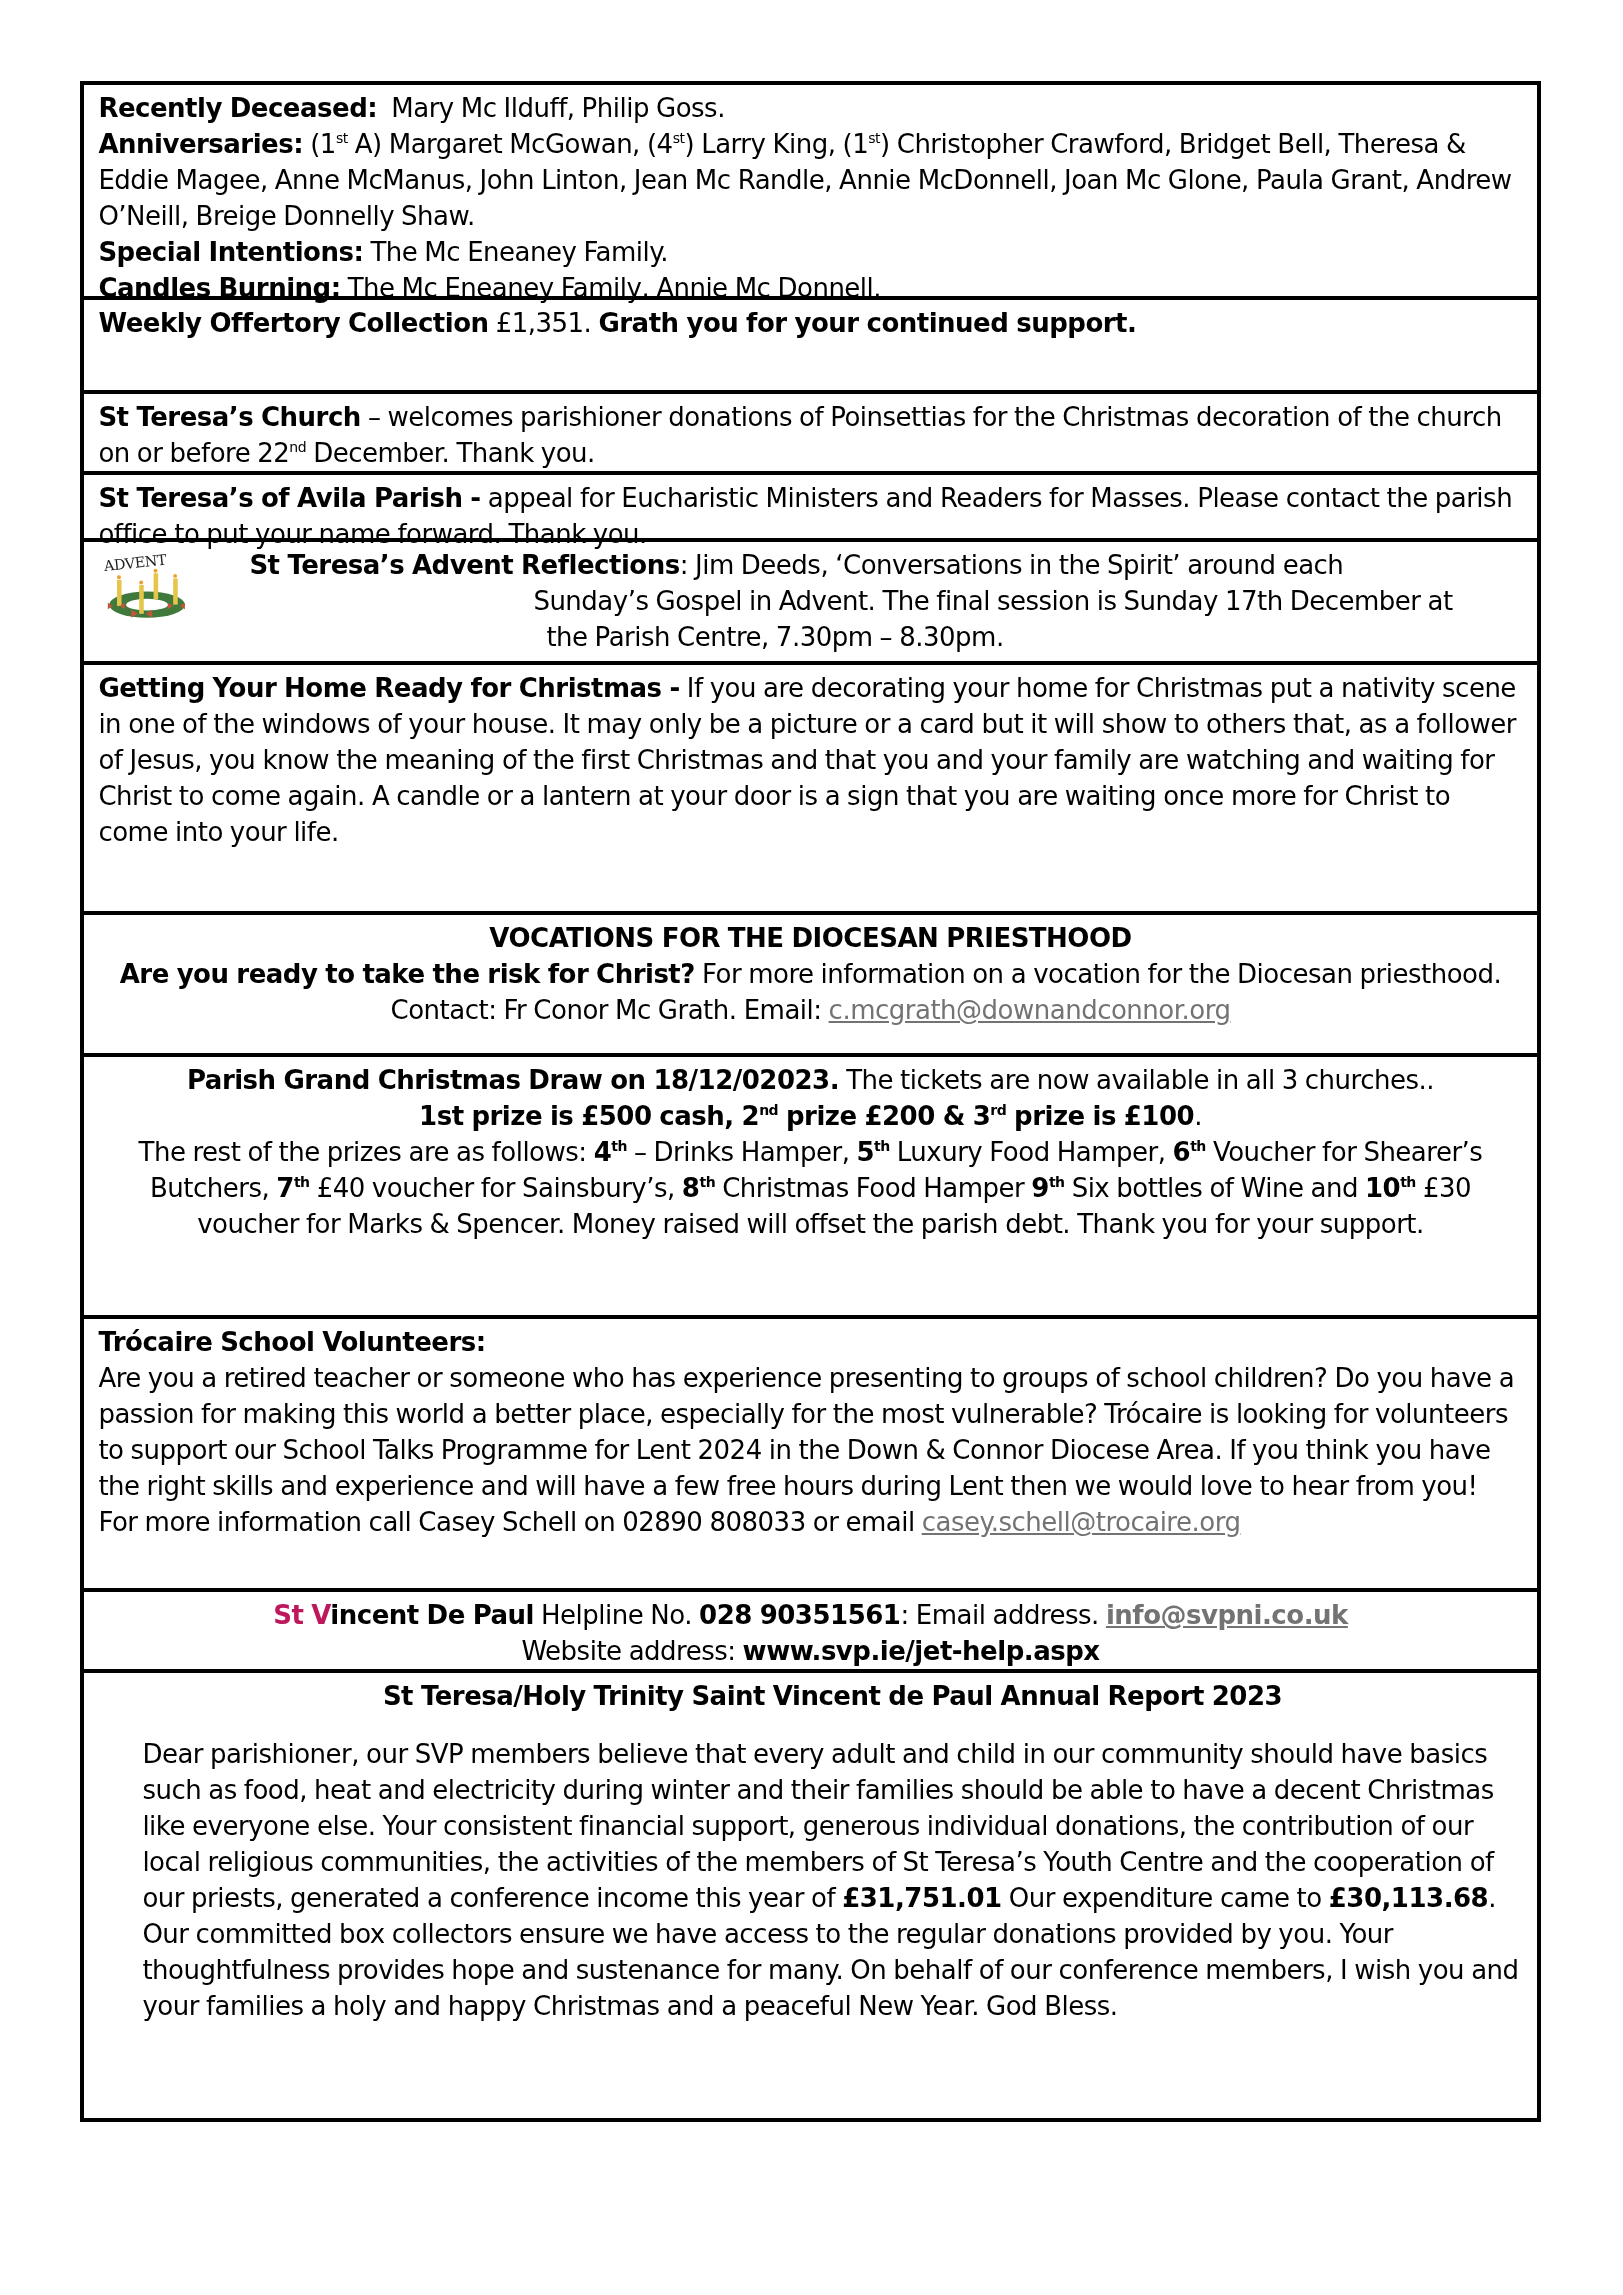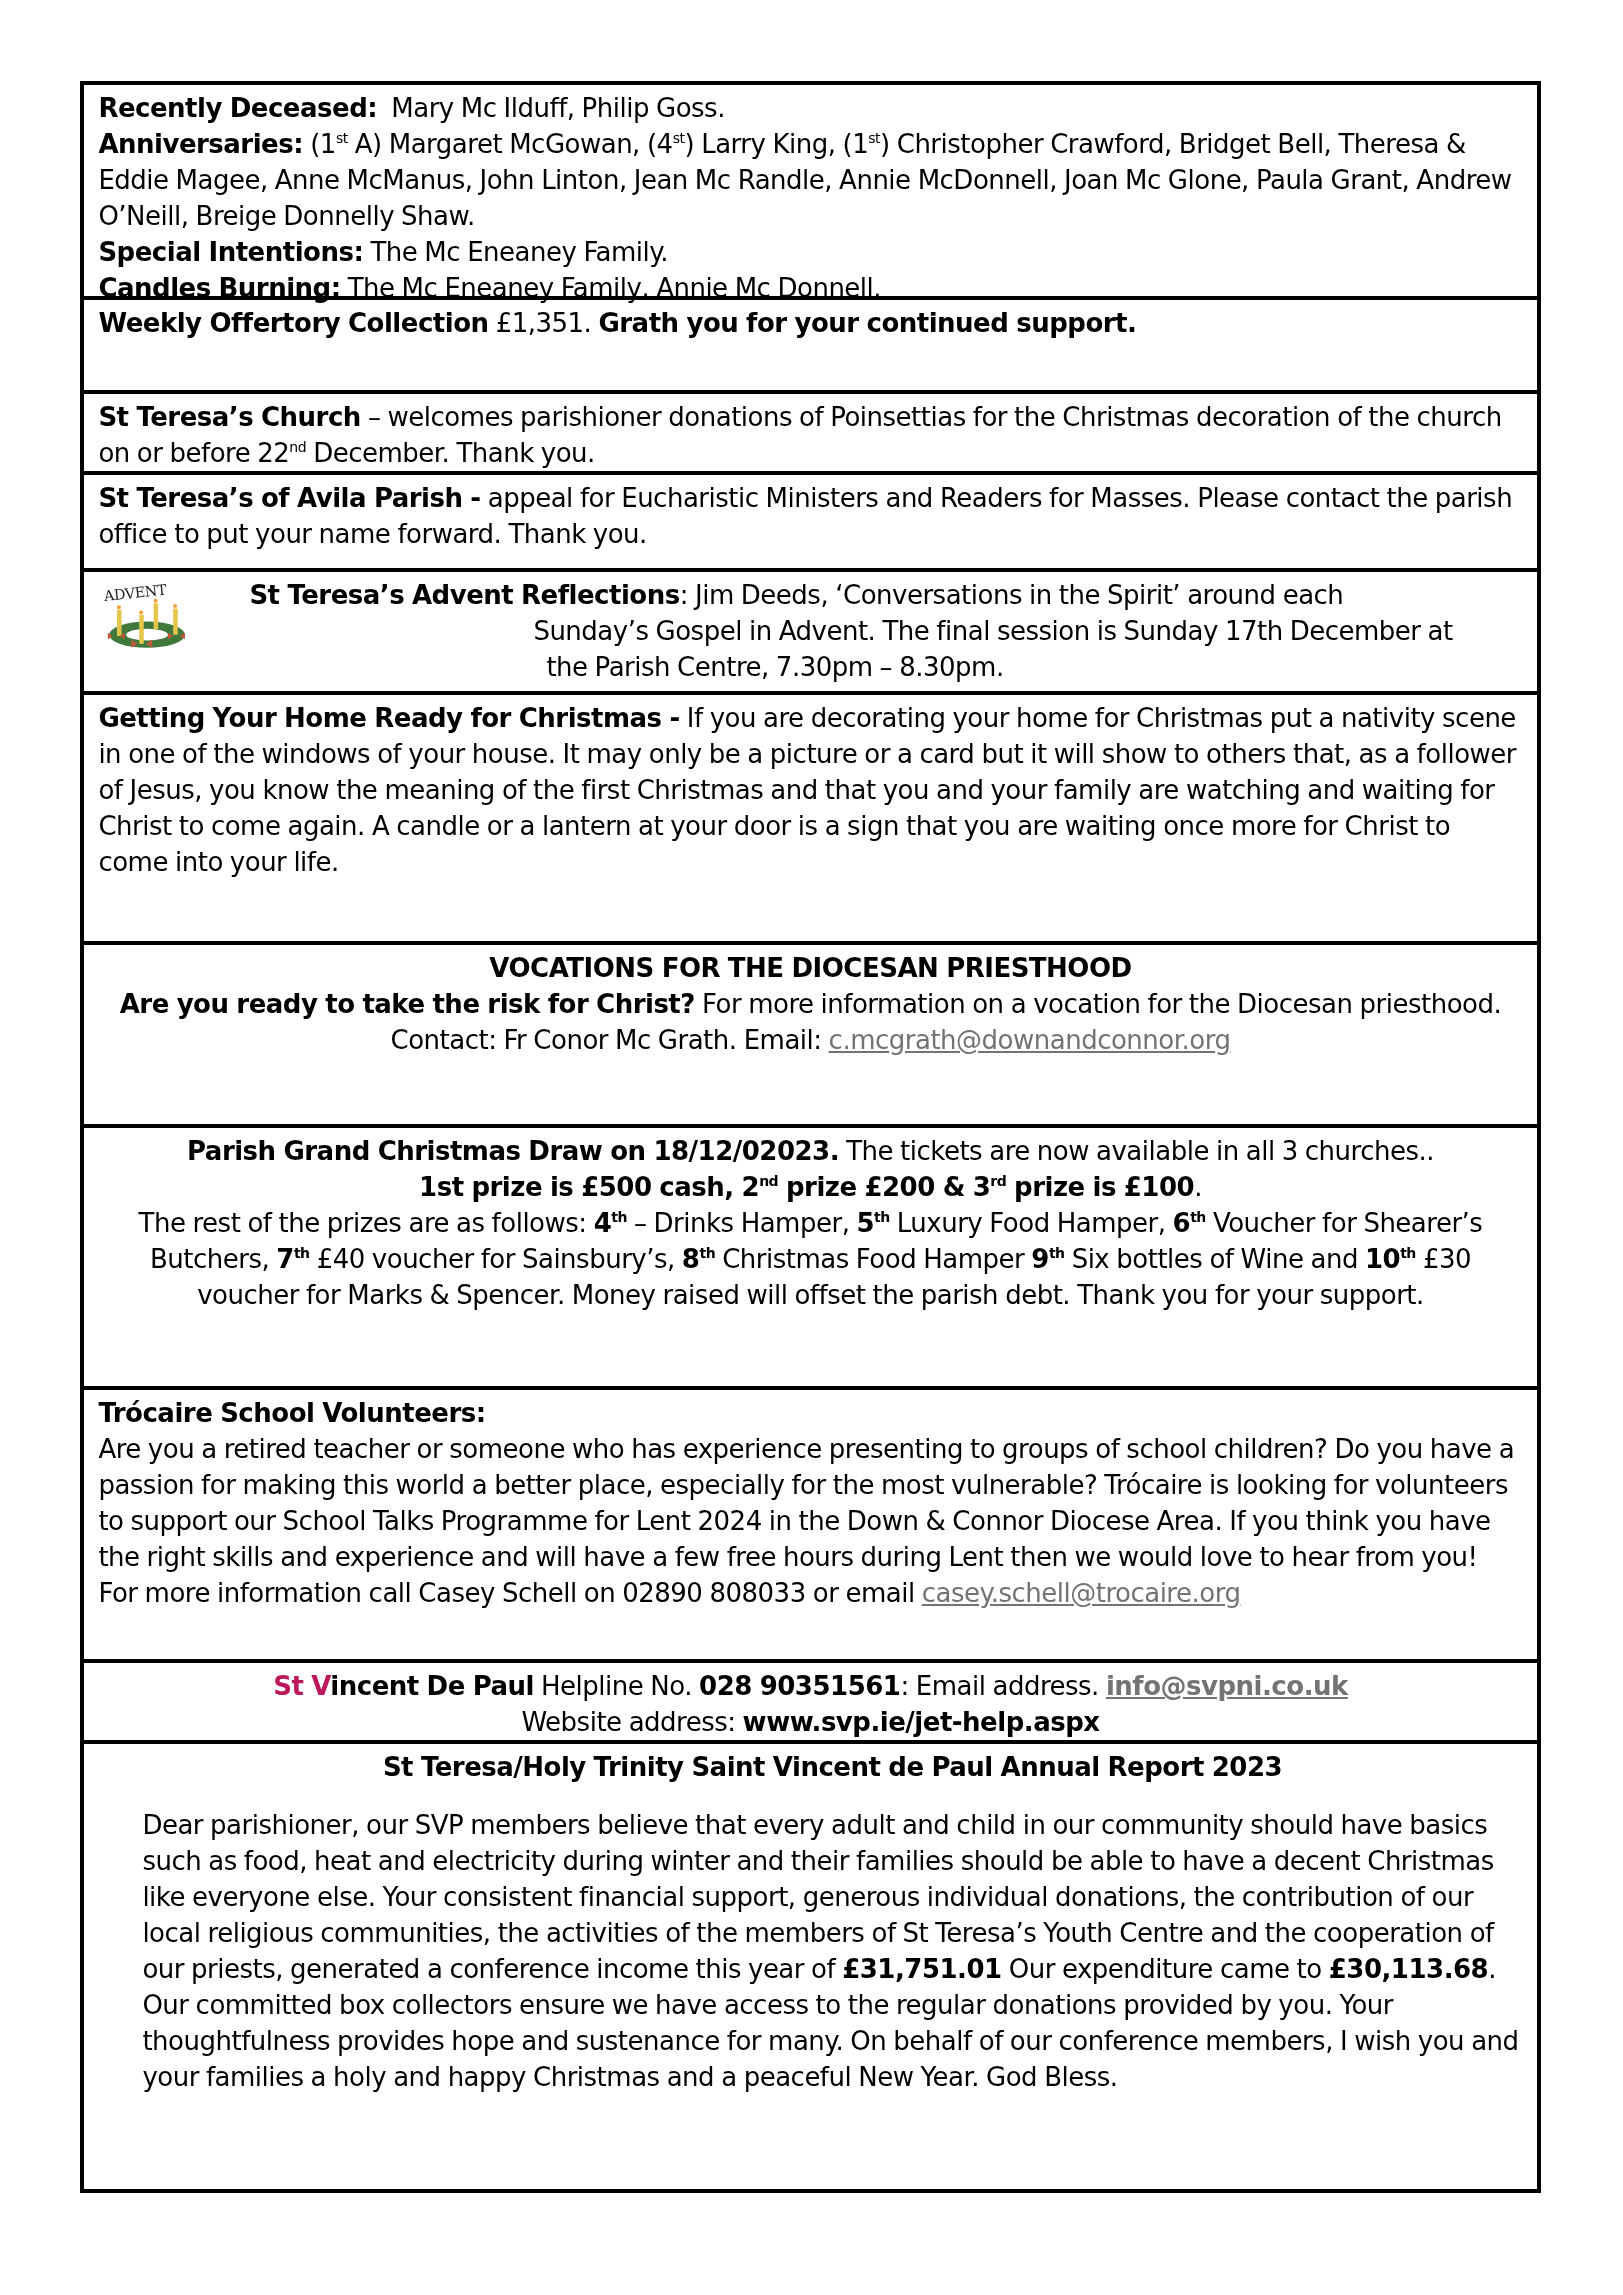--- a/index.html
+++ b/index.html
@@ -48,21 +48,21 @@
     <b>Weekly Offertory Collection</b>
     <span>£1,351.</span>
     <b>Grath you for your continued support.</b>
   </div>
 
   <div class="box" style="height:81px;">
     <b>St Teresa’s Church</b>
     <span>– welcomes parishioner donations of Poinsettias for the Christmas decoration of the church on or before 22</span><sup>nd</sup><span> December. Thank you.</span>
   </div>
 
-  <div class="box" style="height:97px;">
+  <div class="box" style="height:67px;">
     <b>St Teresa’s of Avila Parish -</b>
     <span>appeal for Eucharistic Ministers and Readers for Masses. Please contact the parish office to put your name forward. Thank you.</span>
   </div>
 
   <div class="box advent-row" style="height:123px;">
     <svg class="advent-icon" viewBox="0 0 150 110" style="font-size:40px">
       <text x="6" y="24" font-size="22" font-family="DejaVu Serif, serif" fill="#222" transform="rotate(-6 70 20)">ADVENT</text>
       <ellipse cx="72" cy="82" rx="58" ry="20" fill="#3f7a3c"></ellipse>
       <ellipse cx="72" cy="82" rx="32" ry="9" fill="#fff"></ellipse>
       <rect x="26" y="44" width="7" height="40" fill="#e6c64a"></rect>
@@ -80,21 +80,21 @@
     <div class="advent-l1"><b>St Teresa’s Advent Reflections</b><span>: Jim Deeds, ‘Conversations in the Spirit’ around each</span></div>
     <div class="advent-l2">Sunday’s Gospel in Advent. The final session is Sunday 17th December at</div>
     <div class="advent-l3">the Parish Centre, 7.30pm   – 8.30pm.</div>
   </div>
 
   <div class="box" style="height:250px;">
     <b>Getting Your Home Ready for Christmas -</b>
     <span>If you are decorating your home for Christmas put a nativity scene in one of the windows of your house. It may only be a picture or a card but it will show to others that, as a follower of Jesus, you know the meaning of the first Christmas and that you and your family are watching and waiting for Christ to come again. A candle or a lantern at your door is a sign that you are waiting once more for Christ to come into your life.</span>
   </div>
 
-  <div class="box center" style="height:183px;">
+  <div class="box center" style="height:142px;">
     <div><b>VOCATIONS FOR THE DIOCESAN PRIESTHOOD</b></div>
     <div><b>Are you ready to take the risk for Christ?</b> <span>For more information on a vocation for the Diocesan priesthood. Contact: Fr Conor Mc Grath. Email:</span> <a class="link">c.mcgrath@downandconnor.org</a></div>
   </div>
 
   <div class="box center" style="height:262px;">
     <div><b>Parish Grand Christmas Draw on 18/12/02023.</b> <span>The tickets are now available in all 3 churches..</span></div>
     <div><b><span>1st prize is £500 cash, 2</span><sup>nd</sup><span> prize £200 &amp; 3</span><sup>rd</sup><span> prize is £100</span></b><span>.</span></div>
     <div>
       <span>The rest of the prizes are as follows: </span><b>4</b><sup><b>th</b></sup><span> – Drinks Hamper, </span><b>5</b><sup><b>th</b></sup><span> Luxury Food Hamper, </span><b>6</b><sup><b>th</b></sup><span> Voucher for Shearer’s Butchers, </span><b>7</b><sup><b>th</b></sup><span> £40 voucher for Sainsbury’s, </span><b>8</b><sup><b>th</b></sup><span> Christmas Food Hamper </span><b>9</b><sup><b>th</b></sup><span> Six bottles of Wine and </span><b>10</b><sup><b>th</b></sup><span> £30 voucher for Marks &amp; Spencer. Money raised will offset the parish debt. Thank you for your support.</span>
     </div>

